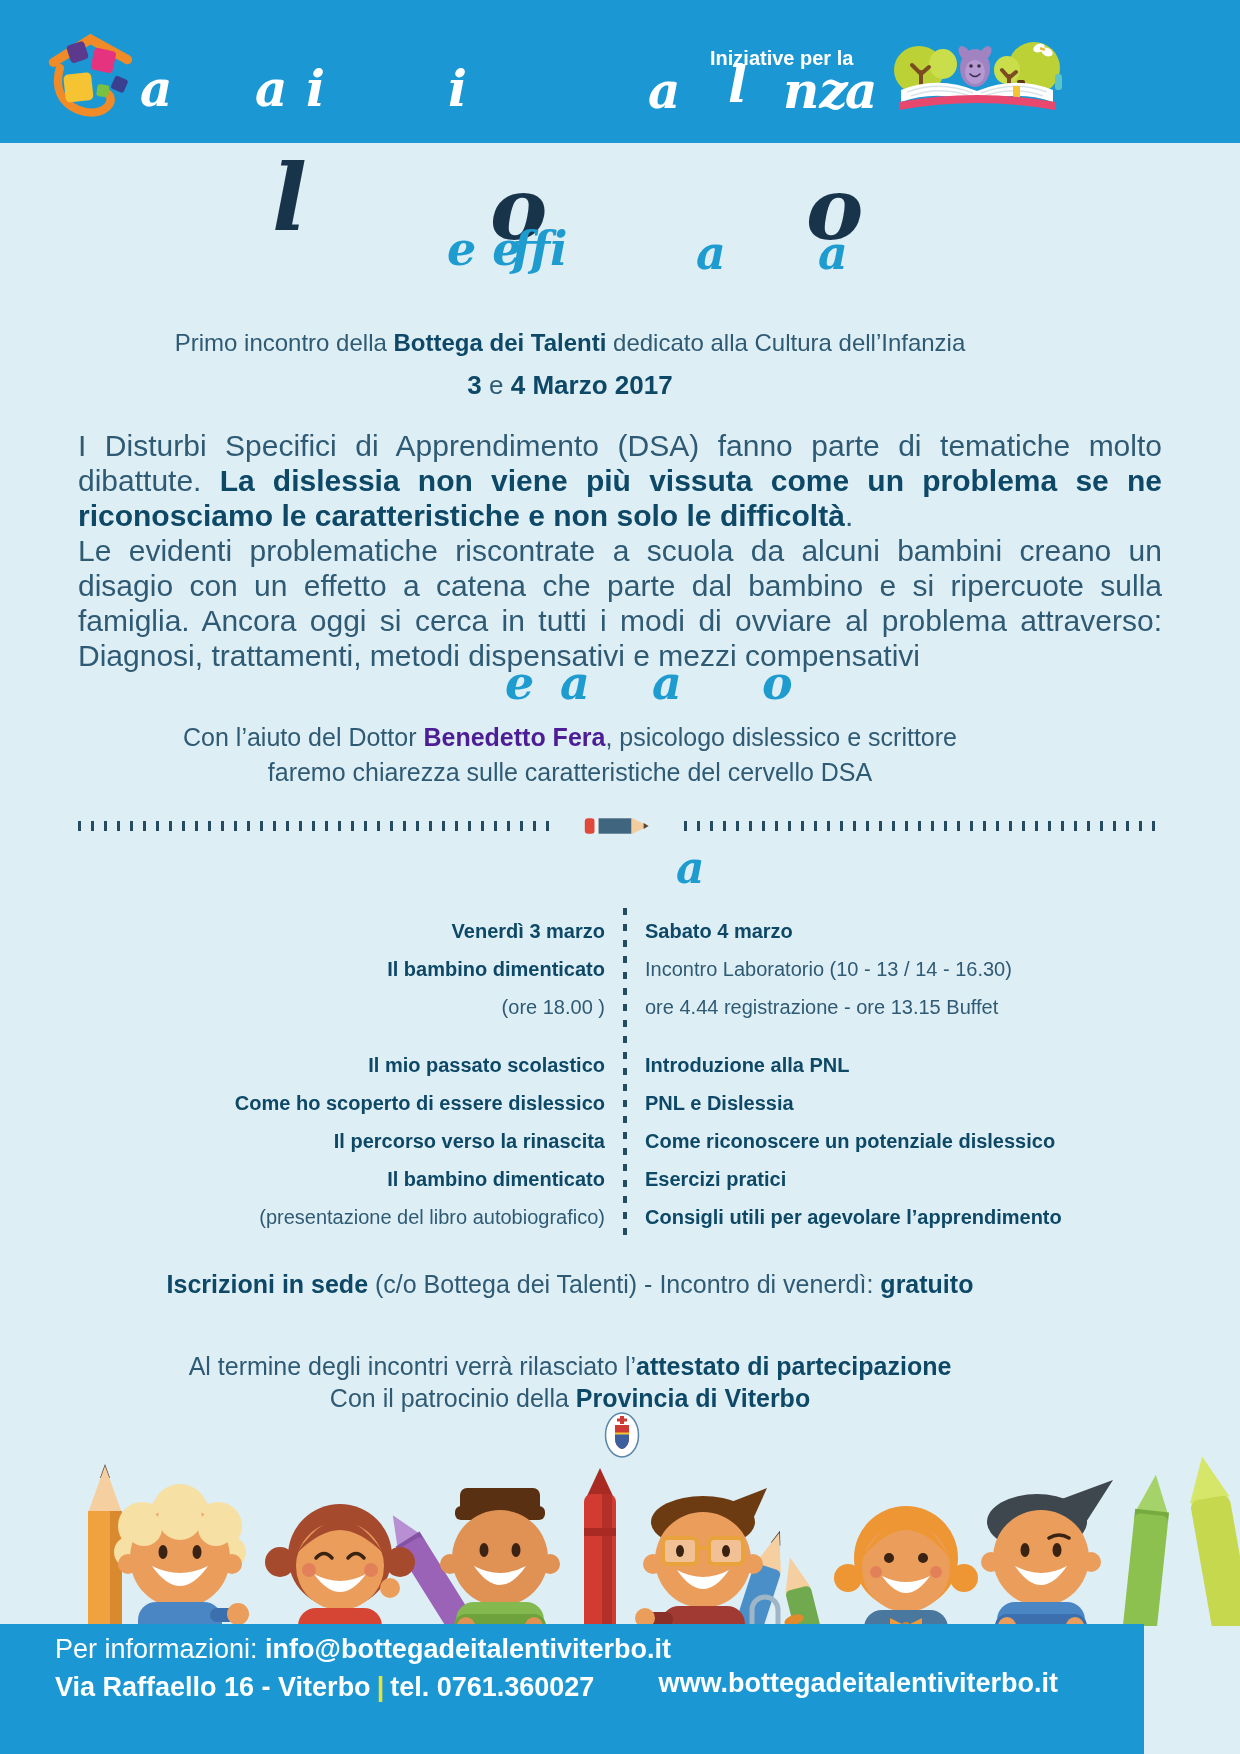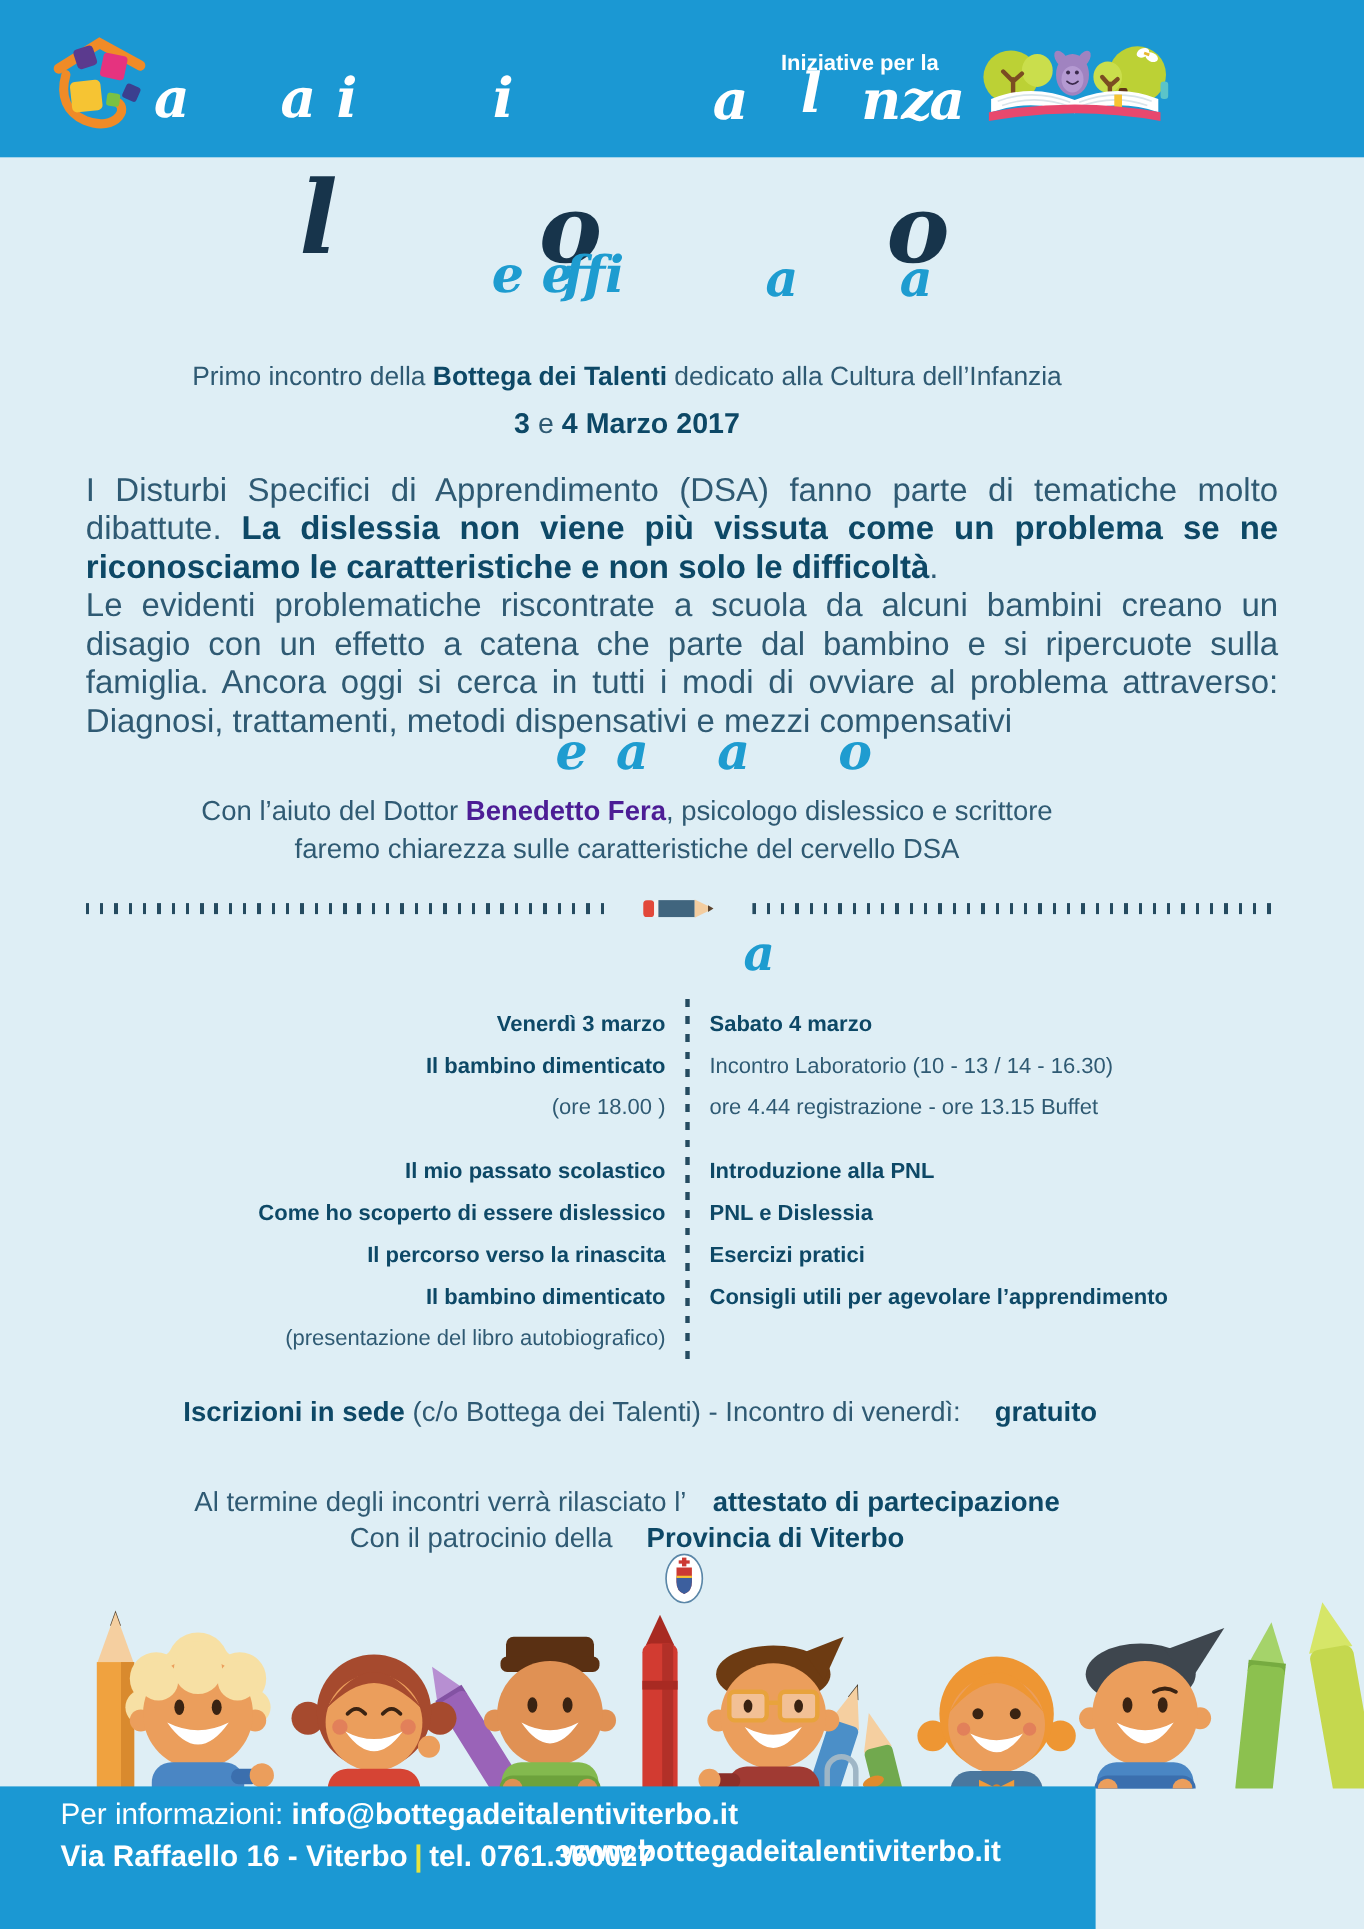--- a/index.html
+++ b/index.html
@@ -2,21 +2,21 @@
 <html><head>
 <meta charset="utf-8">
 <style>
   html,body{margin:0;padding:0;background:#9fb6c0;}
   .page{position:relative;width:1240px;height:1754px;background:#deeef5;overflow:hidden;
         font-family:"Liberation Sans",sans-serif;color:#2f5a73;margin:0 auto;}
   .abs{position:absolute;}
   
   .bar{background:#1b98d3;}
   .header{left:0;top:0;width:1240px;height:143px;}
-  .footer{left:0;top:1624px;width:996px;height:130px;color:#ffffff;}
+  .footer{left:0;top:1624px;width:1144px;height:130px;color:#ffffff;}
   
   .script{font-family:"DejaVu Serif",serif;font-style:italic;font-weight:700;line-height:1;}
   .script-white{color:#ffffff;font-size:50px;}
   .script-navy{color:#17344b;}
   .script-blue{color:#1e9cd0;}
   .tagline{color:#ffffff;font-weight:bold;font-size:20px;line-height:1;}
   
   .center{width:1140px;left:0;text-align:center;}
   .intro{font-size:24px;line-height:30px;color:#2f5a73;}
   .intro b{color:#0d4866;}
@@ -34,21 +34,21 @@
   
   .sched-line{font-size:20px;line-height:38px;white-space:nowrap;}
   .sched-bold{font-weight:bold;color:#0d4866;}
   .sched-reg{color:#2f5a73;}
   .sched-left{position:absolute;left:0;top:0;width:505px;text-align:right;}
   .sched-right{position:absolute;left:545px;top:0;width:540px;text-align:left;}
   .sched-gap{height:20px;}
   .dots-v{position:absolute;left:523px;top:-4px;width:4px;height:330px;
     background-image:repeating-linear-gradient(to bottom,#254b60 0 7px,transparent 7px 16px);}
   .reginfo{font-size:25px;line-height:32px;color:#2f5a73;}
-  .reginfo b{color:#0d4866;margin-left:24px;}
+  .reginfo b{color:#0d4866;}
   
   .f-line{font-size:27px;line-height:30px;font-weight:bold;white-space:nowrap;}
   .f-reg{font-weight:normal;}
   .f-sep{color:#e6e33b;padding:0 6px;}
 </style>
 </head>
 <body>
 
 <div class="page">
 
@@ -172,20 +172,21 @@
       <div class="sched-line sched-reg">(presentazione del libro autobiografico)</div>
     </div>
 
     <div class="sched-right">
       <div class="sched-line sched-bold">Sabato 4 marzo</div>
       <div class="sched-line sched-reg">Incontro Laboratorio (10 - 13 / 14 - 16.30)</div>
       <div class="sched-line sched-reg">ore 4.44 registrazione - ore 13.15 Buffet</div>
       <div class="sched-gap"></div>
       <div class="sched-line sched-bold">Introduzione alla PNL</div>
       <div class="sched-line sched-bold">PNL e Dislessia</div>
+      <div class="sched-line sched-bold">Come riconoscere un potenziale dislessico</div>
       <div class="sched-line sched-bold">Esercizi pratici</div>
       <div class="sched-line sched-bold">Consigli utili per agevolare l’apprendimento</div>
     </div>
   </div>
 
   <div class="abs center reginfo" style="top:1268px">
     <b>Iscrizioni in sede</b><span> (c/o Bottega dei Talenti) - Incontro di venerdì: </span><b>gratuito</b>
   </div>
   <div class="abs center reginfo" style="top:1350px">
     <span>Al termine degli incontri verrà rilasciato l’</span><b>attestato di partecipazione</b>

